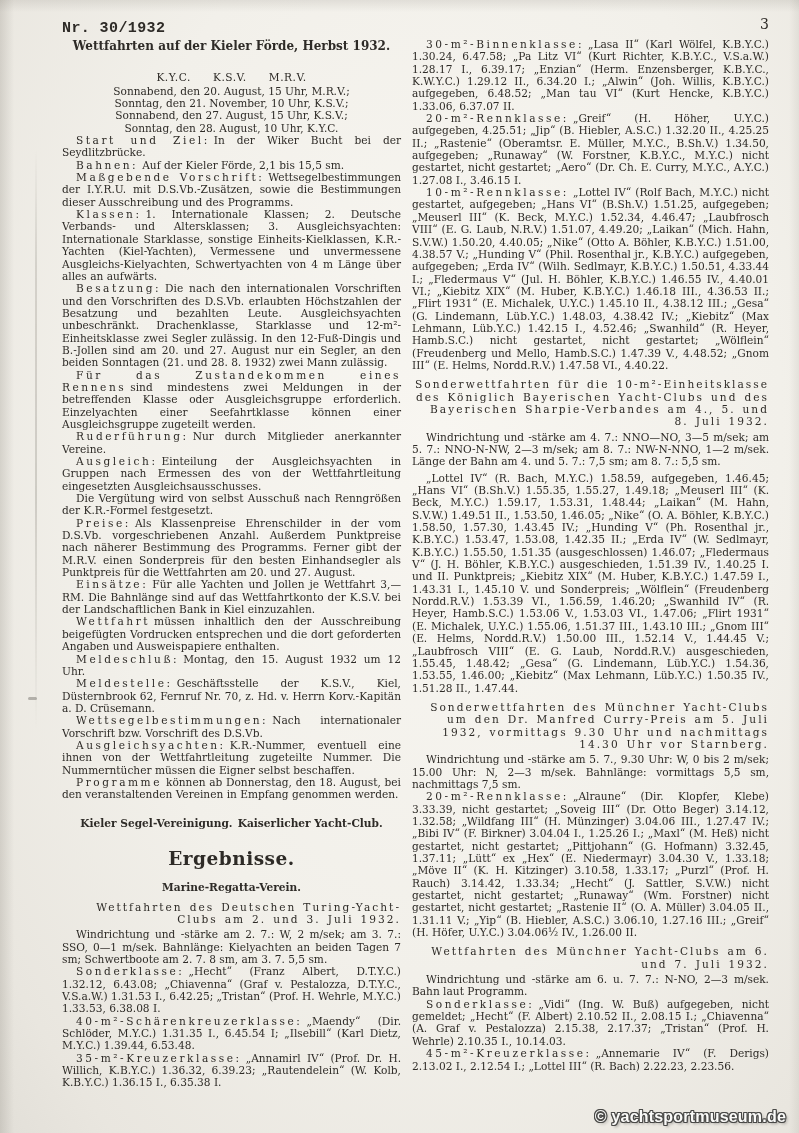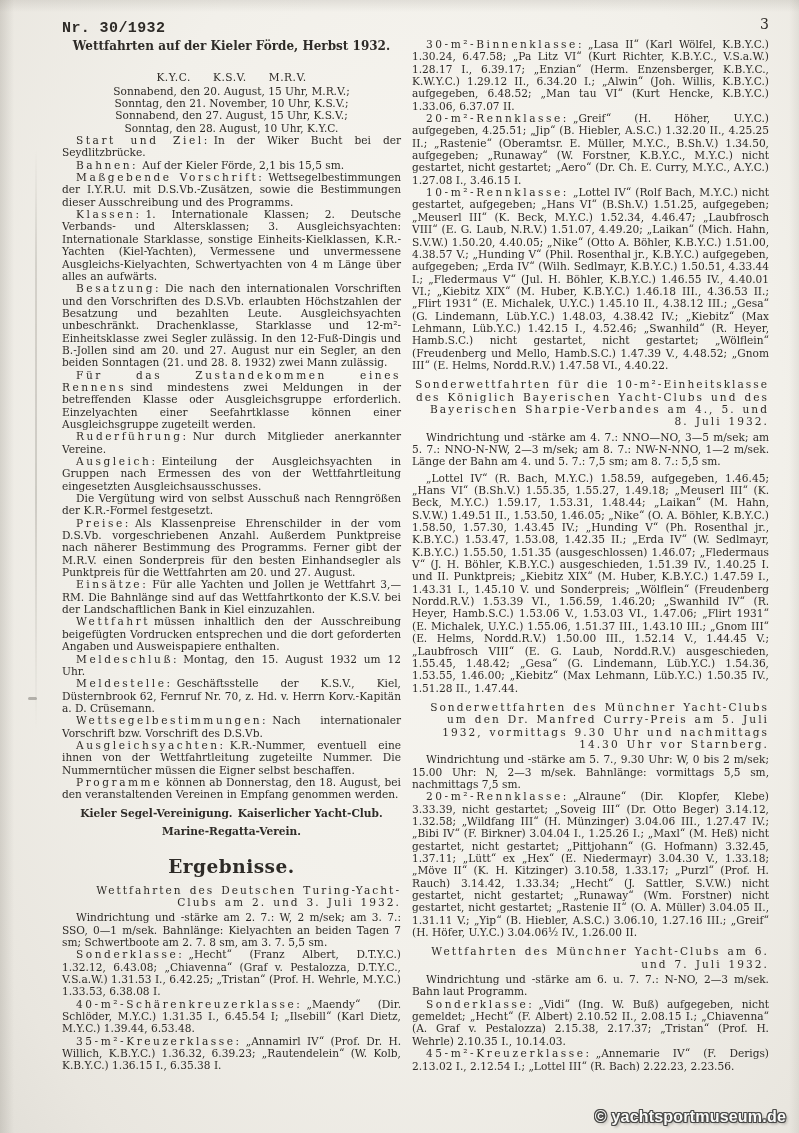--- a/index.html
+++ b/index.html
@@ -32,21 +32,21 @@
   .c{text-align:center;text-indent:0;}
   .title{font-size:12px;font-weight:bold;margin-bottom:19px;}
   .clubs{letter-spacing:0.5px;margin-bottom:1px;}
   .sp{letter-spacing:0.24em;margin-right:4px;}
   .sp:empty{margin-right:0;letter-spacing:0;}
   .head{
     text-align:right;text-indent:0;
     letter-spacing:0.19em;word-spacing:0.15em;
     margin:7px 0 3px 0;
   }
-  .org{font-weight:bold;margin-top:6px;}
+  .org{font-weight:bold;margin-top:16px;}
   .results-title{font-size:18.5px;font-weight:bold;margin:24px 0 10px 0;letter-spacing:0.5px;}
   .week-title{font-size:12.3px;font-weight:bold;margin-bottom:4px;letter-spacing:0.3px;}
   .gap-s{margin-top:4px;}
   .watermark{
     position:absolute;right:13px;bottom:7px;
     font-family:"Liberation Sans","DejaVu Sans",sans-serif;
     font-weight:bold;font-size:16px;letter-spacing:0.2px;
     color:#fbfbf9;
     text-shadow:
       1px 1px 0 #4a4a48, -1px -1px 0 #4a4a48,
@@ -86,23 +86,23 @@
     <p class="j"><span class="sp">Preise:</span><span>Als Klassenpreise Ehrenschilder in der vom D.S.Vb. vorgeschriebenen Anzahl. Außerdem Punktpreise nach näherer Bestimmung des Programms. Ferner gibt der M.R.V. einen Sonderpreis für den besten Einhandsegler als Punktpreis für die Wettfahrten am 20. und 27. August.</span></p>
     <p class="j"><span class="sp">Einsätze:</span><span>Für alle Yachten und Jollen je Wettfahrt 3,— RM. Die Bahnlänge sind auf das Wettfahrtkonto der K.S.V. bei der Landschaftlichen Bank in Kiel einzuzahlen.</span></p>
     <p class="j"><span class="sp">Wettfahrt</span><span>müssen inhaltlich den der Ausschreibung beigefügten Vordrucken entsprechen und die dort geforderten Angaben und Ausweispapiere enthalten.</span></p>
     <p class="j"><span class="sp">Meldeschluß:</span><span>Montag, den 15. August 1932 um 12 Uhr.</span></p>
     <p class="j"><span class="sp">Meldestelle:</span><span>Geschäftsstelle der K.S.V., Kiel, Düsternbrook 62, Fernruf Nr. 70, z. Hd. v. Herrn Korv.-Kapitän a. D. Crüsemann.</span></p>
     <p class="j"><span class="sp">Wettsegelbestimmungen:</span><span>Nach internationaler Vorschrift bzw. Vorschrift des D.S.Vb.</span></p>
     <p class="j"><span class="sp">Ausgleichsyachten:</span><span>K.R.-Nummer, eventuell eine ihnen von der Wettfahrtleitung zugeteilte Nummer. Die Nummerntücher müssen die Eigner selbst beschaffen.</span></p>
     <p class="j"><span class="sp">Programme</span><span>können ab Donnerstag, den 18. August, bei den veranstaltenden Vereinen in Empfang genommen werden.</span></p>
 
     <p class="c org">Kieler Segel-Vereinigung. Kaiserlicher Yacht-Club.</p>
+    <p class="c results-title">Ergebnisse.</p>
+
     <p class="c org">Marine-Regatta-Verein.</p>
-
-    <p class="c results-title">Ergebnisse.</p>
     <p class="head">Wettfahrten des Deutschen Turing-Yacht-Clubs am 2. und 3. Juli 1932.</p>
 
     <p class="j">Windrichtung und -stärke am 2. 7.: W, 2 m/sek; am 3. 7.: SSO, 0—1 m/sek. Bahnlänge: Kielyachten an beiden Tagen 7 sm; Schwertboote am 2. 7. 8 sm, am 3. 7. 5,5 sm.</p>
     <p class="j"><span class="sp">Sonderklasse:</span><span>„Hecht“ (Franz Albert, D.T.Y.C.) 1.32.12, 6.43.08; „Chiavenna“ (Graf v. Pestalozza, D.T.Y.C., V.S.a.W.) 1.31.53 I., 6.42.25; „Tristan“ (Prof. H. Wehrle, M.Y.C.) 1.33.53, 6.38.08 I.</span></p>
     <p class="j"><span class="sp">40-m²-Schärenkreuzerklasse:</span><span>„Maendy“ (Dir. Schlöder, M.Y.C.) 1.31.35 I., 6.45.54 I; „Ilsebill“ (Karl Dietz, M.Y.C.) 1.39.44, 6.53.48.</span></p>
     <p class="j"><span class="sp">35-m²-Kreuzerklasse:</span><span>„Annamirl IV“ (Prof. Dr. H. Willich, K.B.Y.C.) 1.36.32, 6.39.23; „Rautendelein“ (W. Kolb, K.B.Y.C.) 1.36.15 I., 6.35.38 I.</span></p>
   </section>
 
   <section class="col col-right">
     <p class="j"><span class="sp">30-m²-Binnenklasse:</span><span>„Lasa II“ (Karl Wölfel, K.B.Y.C.) 1.30.24, 6.47.58; „Pa Litz VI“ (Kurt Richter, K.B.Y.C., V.S.a.W.) 1.28.17 I., 6.39.17; „Enzian“ (Herm. Enzensberger, K.B.Y.C., K.W.Y.C.) 1.29.12 II., 6.34.20 I.; „Alwin“ (Joh. Willis, K.B.Y.C.) aufgegeben, 6.48.52; „Man tau VI“ (Kurt Hencke, K.B.Y.C.) 1.33.06, 6.37.07 II.</span></p>

